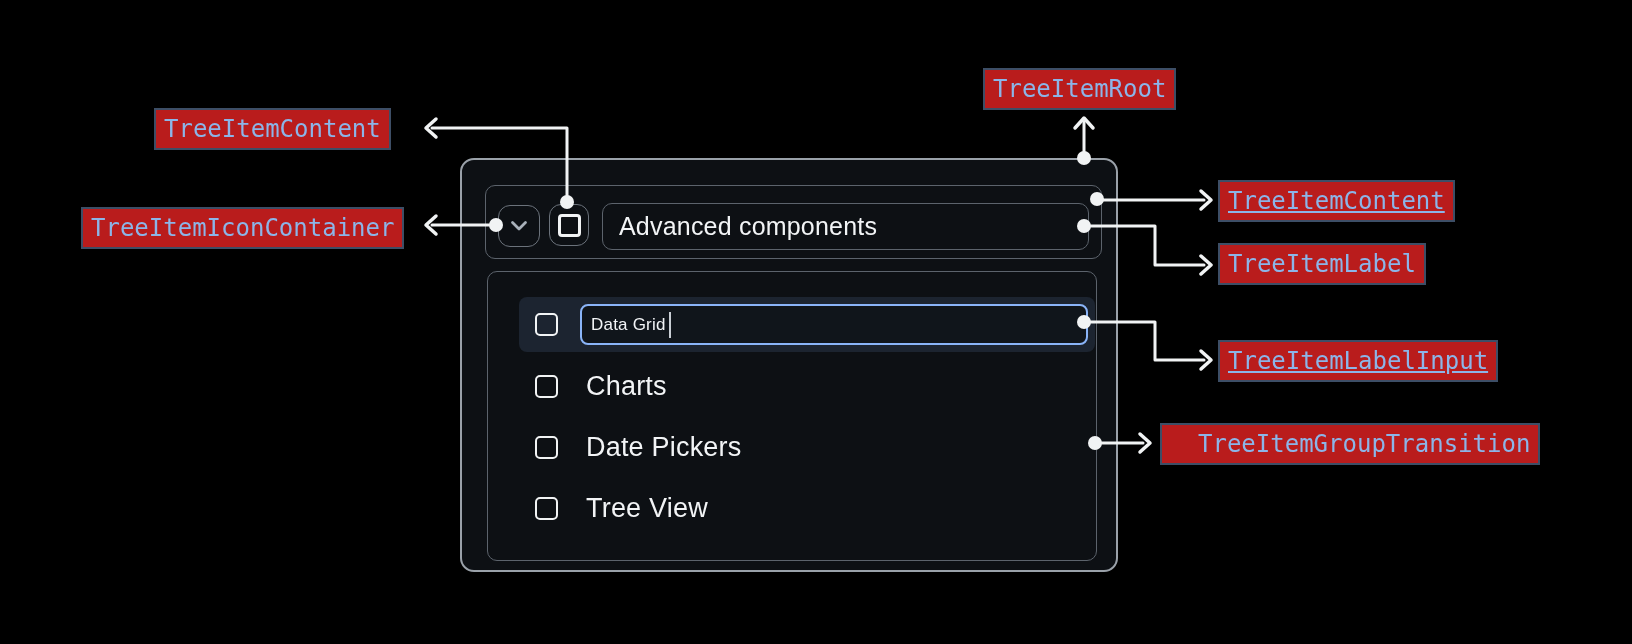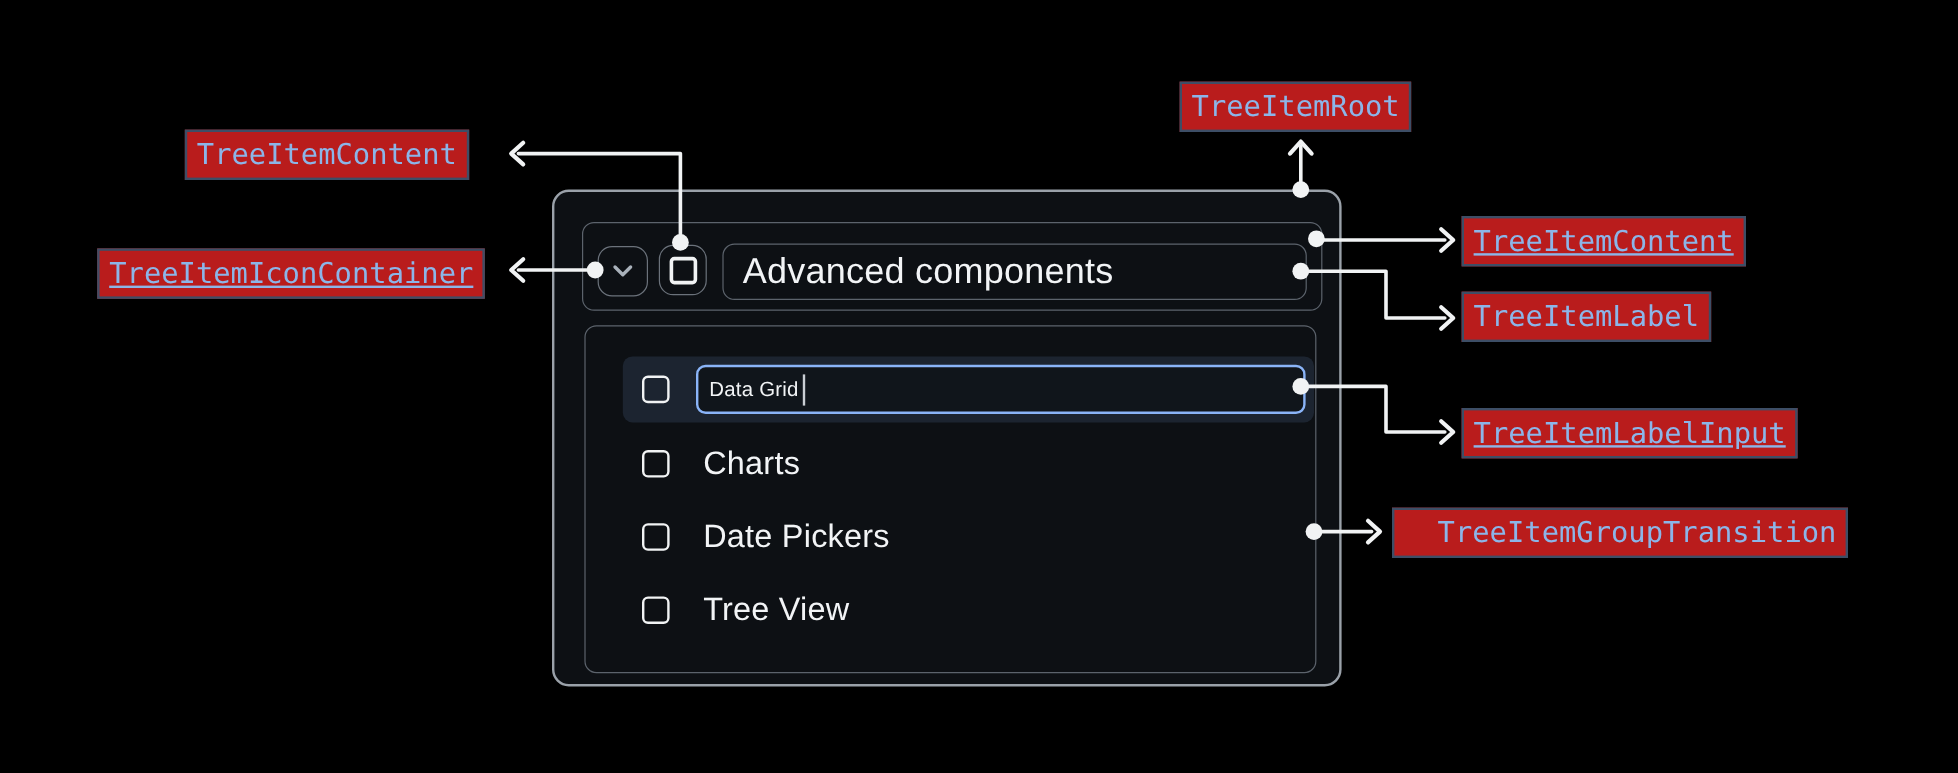--- a/index.html
+++ b/index.html
@@ -33,21 +33,21 @@
   }
   .cbx{
     width:23px;height:23px;box-sizing:border-box;
     border:3px solid #f1f3f4;border-radius:4px;background:transparent;
   }
   .label-box{
     position:absolute;left:116px;top:17px;width:487px;height:47px;
     box-sizing:border-box;border:1.5px solid #5c636c;border-radius:10px;
     display:flex;align-items:center;padding-left:16px;
   }
-  .label-box span{color:#f2f4f6;font-size:30px;letter-spacing:.2px;}
+  .label-box span{color:#f2f4f6;font-size:25px;letter-spacing:.2px;}
 
   .group{
     position:absolute;left:25px;top:111px;width:610px;height:290px;
     box-sizing:border-box;border:1.5px solid #5c636c;border-radius:10px;
   }
   .row{
     position:absolute;left:31px;width:576px;height:55px;
     display:flex;align-items:center;box-sizing:border-box;
   }
   .row .cbx{width:23px;height:23px;border-width:2.5px;border-radius:5px;margin-left:16px;flex:none;}
@@ -63,21 +63,21 @@
 
   
   .pill{
     position:absolute;z-index:2;box-sizing:border-box;
     font-family:"DejaVu Sans Mono", monospace;font-size:24px;line-height:28px;
     color:#8cb5e8;background:#b91c1c;border:2px solid #3d4e66;border-radius:0;
     padding:5px 8px;white-space:nowrap;
   }
   .pill-root{left:983px;top:68px;}
   .pill-checkbox{left:154px;top:108px;}
-  .pill-icon{left:81px;top:207px;text-decoration:underline;}
+  .pill-icon{left:81px;top:207px;}
   .pill-content{left:1218px;top:180px;text-decoration:underline;}
   .pill-label{left:1218px;top:243px;}
   .pill-input{left:1218px;top:340px;text-decoration:underline;}
   .pill-group{left:1160px;top:423px;padding-left:36px;}
 
   
   svg.overlay{position:absolute;inset:0;z-index:3;pointer-events:none;}
   .arrow{stroke:#f1f3f4;stroke-width:3;fill:none;stroke-linecap:round;stroke-linejoin:round;}
   .head{stroke:#f1f3f4;stroke-width:3.5;fill:none;stroke-linecap:round;stroke-linejoin:round;}
   .dot{fill:#f1f3f4;stroke:none;}

